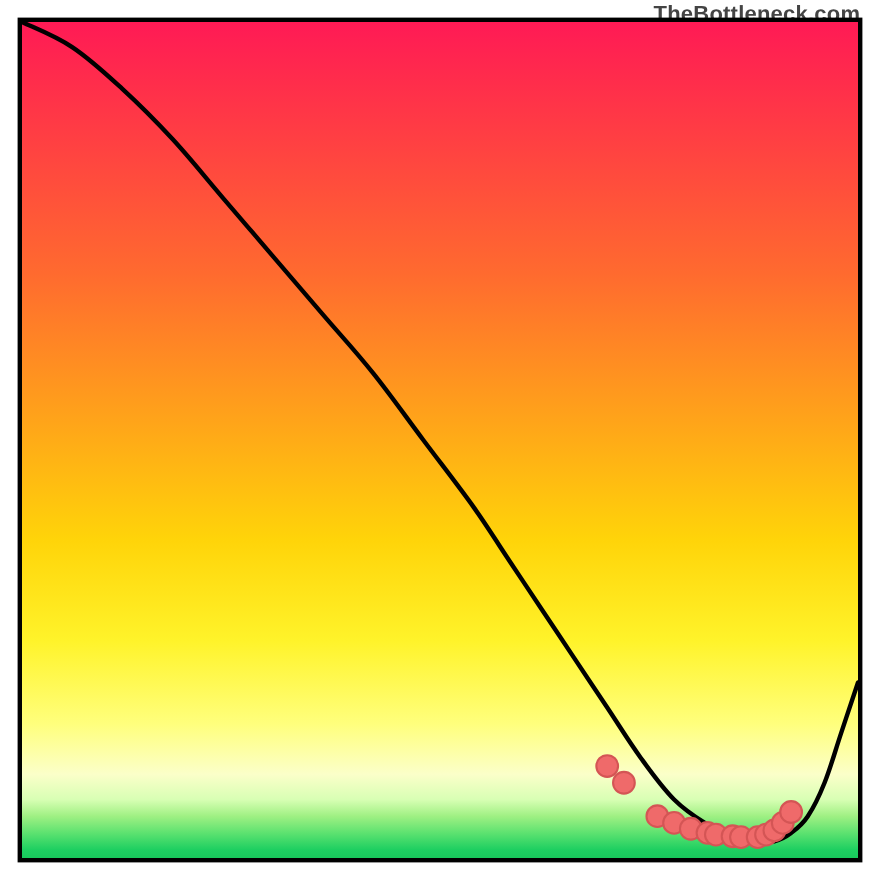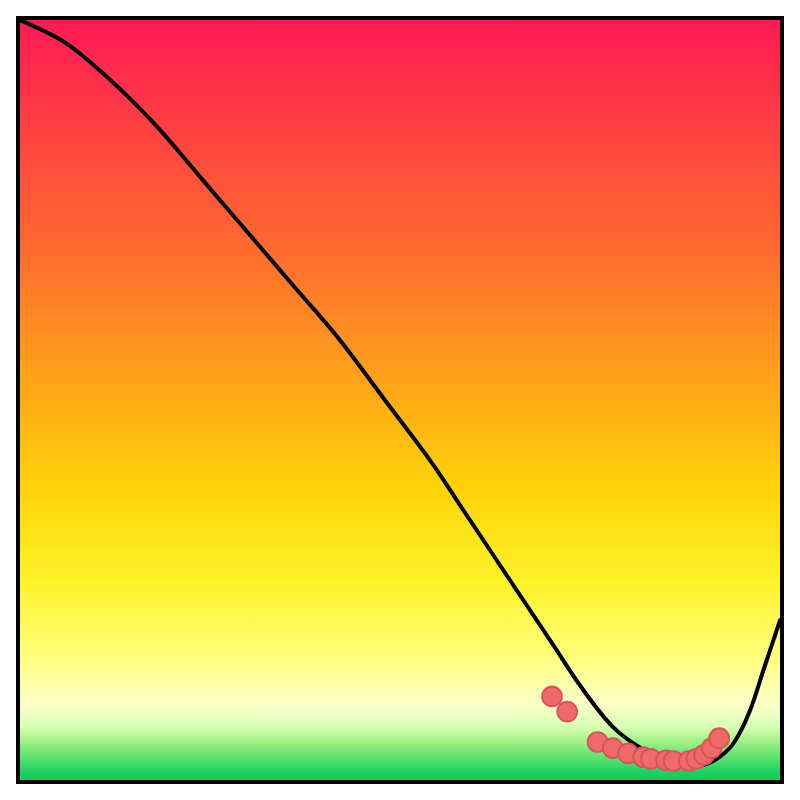--- a/index.html
+++ b/index.html
@@ -60,20 +60,21 @@
     font-size: 20px;
     font-weight: 600;
     color: #444;
     letter-spacing: 0.2px;
   }
 </style>
 </head>
 <body>
 
 <div class="chart-wrap">
+  <div class="watermark">TheBottleneck.com</div>
 
   <div class="plot-area">
     <div class="gradient"></div>
     <svg class="curve" viewBox="0 0 100 100" preserveAspectRatio="none">
       <path id="curve-path" fill="none" stroke-linecap="round" stroke-linejoin="round" d="M 0,0 C 1.08,0.54 3.84,1.56 6,3 C 8.16,4.4399999999999995 9.84,6.02 12,8 C 14.16,9.98 15.84,11.66 18,14 C 20.16,16.34 21.84,18.48 24,21 C 26.16,23.52 27.84,25.48 30,28 C 32.16,30.52 33.84,32.48 36,35 C 38.16,37.52 39.84,39.300000000000004 42,42.00000000000001 C 44.16,44.70000000000001 45.84,47.120000000000005 48,50 C 50.16,52.879999999999995 52.2,55.48 54,58 C 55.8,60.52 56.559999999999995,61.84 57.99999999999999,64 C 59.43999999999999,66.16 60.56,67.84 62,70 C 63.44,72.16 64.56,73.84 66,76 C 67.44,78.16 68.56,79.84 70,82 C 71.44,84.16 72.56,86.02 74,88 C 75.44,89.98 76.56,91.56 78,93 C 79.44,94.44 80.56,95.1 82,96 C 83.44,96.9 84.92,97.64 86,98 C 87.08,98.36 87.28,98 88,98 C 88.72,98 89.28,98.18 90,98 C 90.72,97.82 91.28,97.54 92,97 C 92.72,96.46 93.28,96.08 94,95 C 94.72,93.92 95.28,92.8 96,91 C 96.72,89.2 97.28,87.16 98,85 C 98.72,82.84 99.64,80.08 100,79" stroke="#000000" stroke-width="0.55" vector-effect="non-scaling-stroke" style="stroke-width: 4px;"></path>
       <g id="markers">
           <circle cx="70" cy="89" r="1.3" fill="#ef6a6a" stroke="#d45555" stroke-width="0.25"></circle>
           <circle cx="72" cy="91" r="1.3" fill="#ef6a6a" stroke="#d45555" stroke-width="0.25"></circle>
           <circle cx="76" cy="95" r="1.3" fill="#ef6a6a" stroke="#d45555" stroke-width="0.25"></circle>
           <circle cx="78" cy="95.8" r="1.3" fill="#ef6a6a" stroke="#d45555" stroke-width="0.25"></circle>

